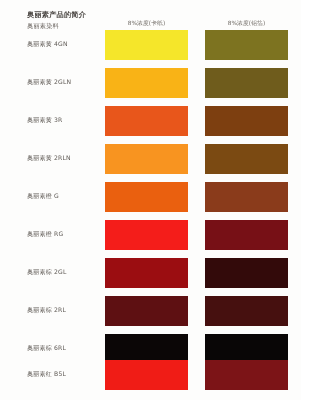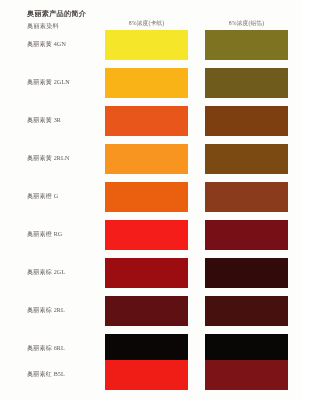--- a/index.html
+++ b/index.html
@@ -14,21 +14,20 @@
     overflow: hidden;
     position: relative;
   }
 
   .page {
     position: relative;
     width: 301px;
     height: 400px;
     background: #fdfdfc;
     box-sizing: border-box;
-    font-family: Liberation Serif, serif;
   }
 
   
   .doc-title {
     position: absolute;
     left: 27px;
     top: 10px;
     font-size: 7.2px;
     line-height: 9px;
     font-weight: bold;

